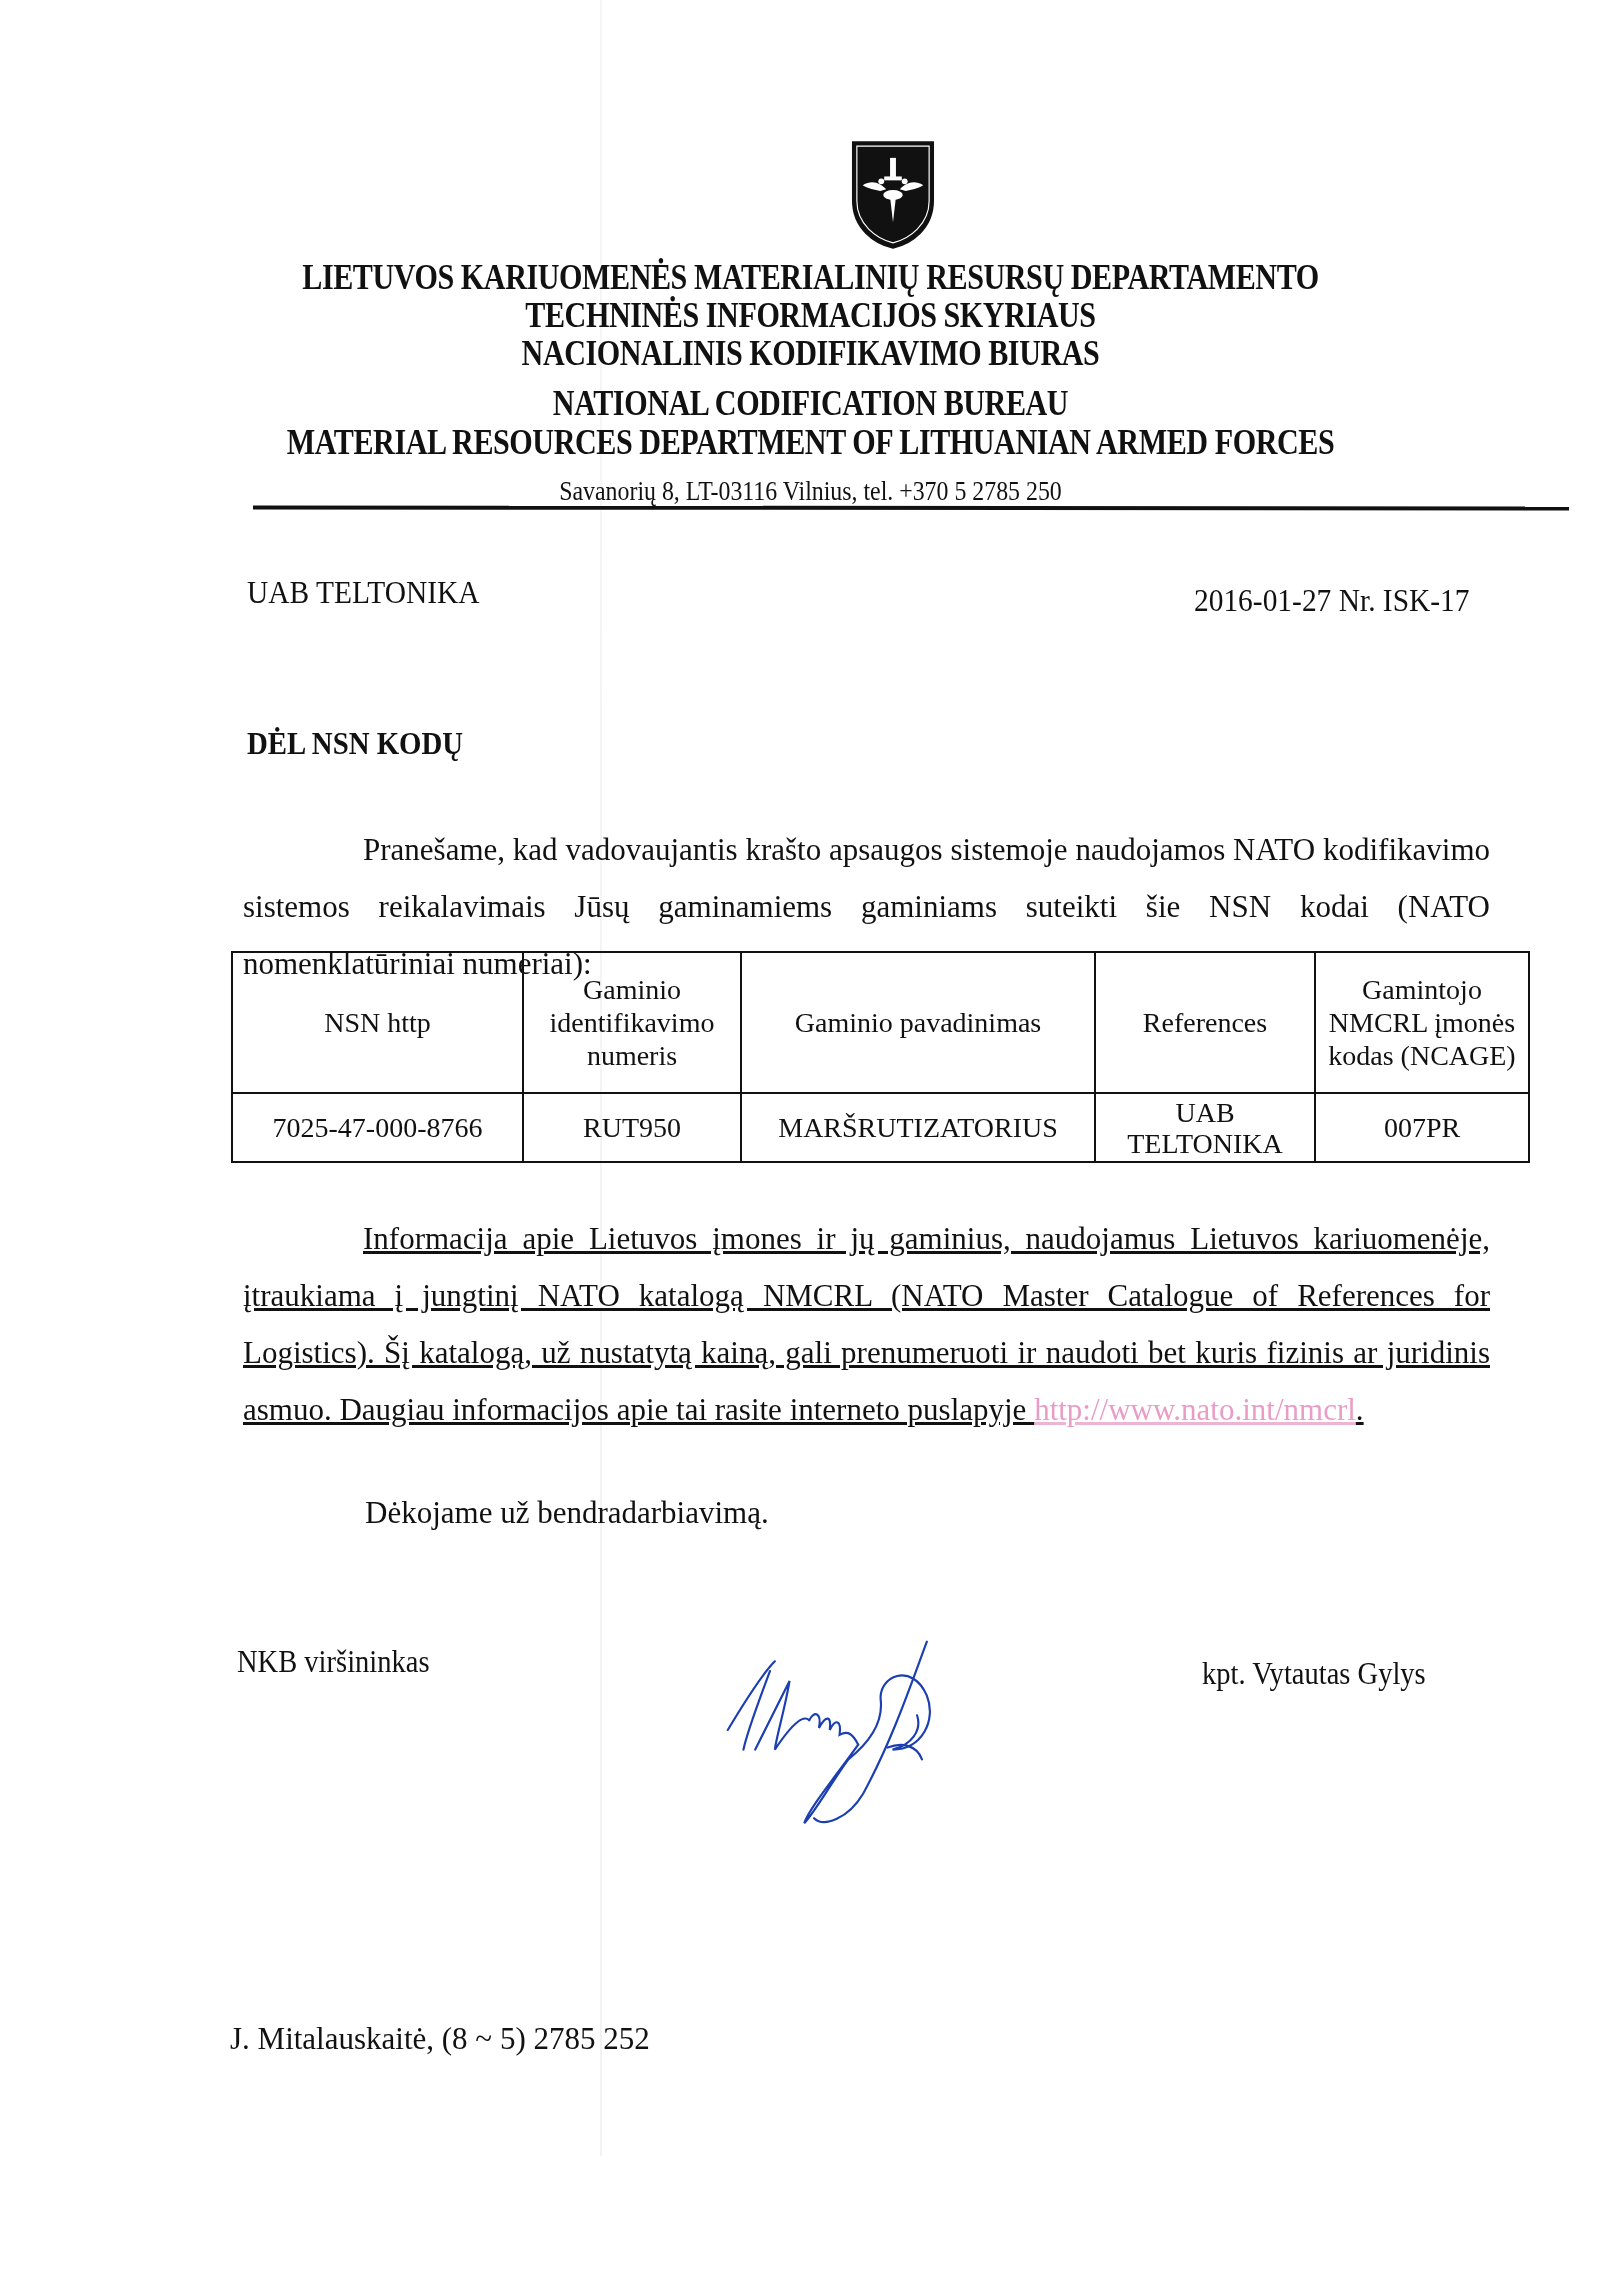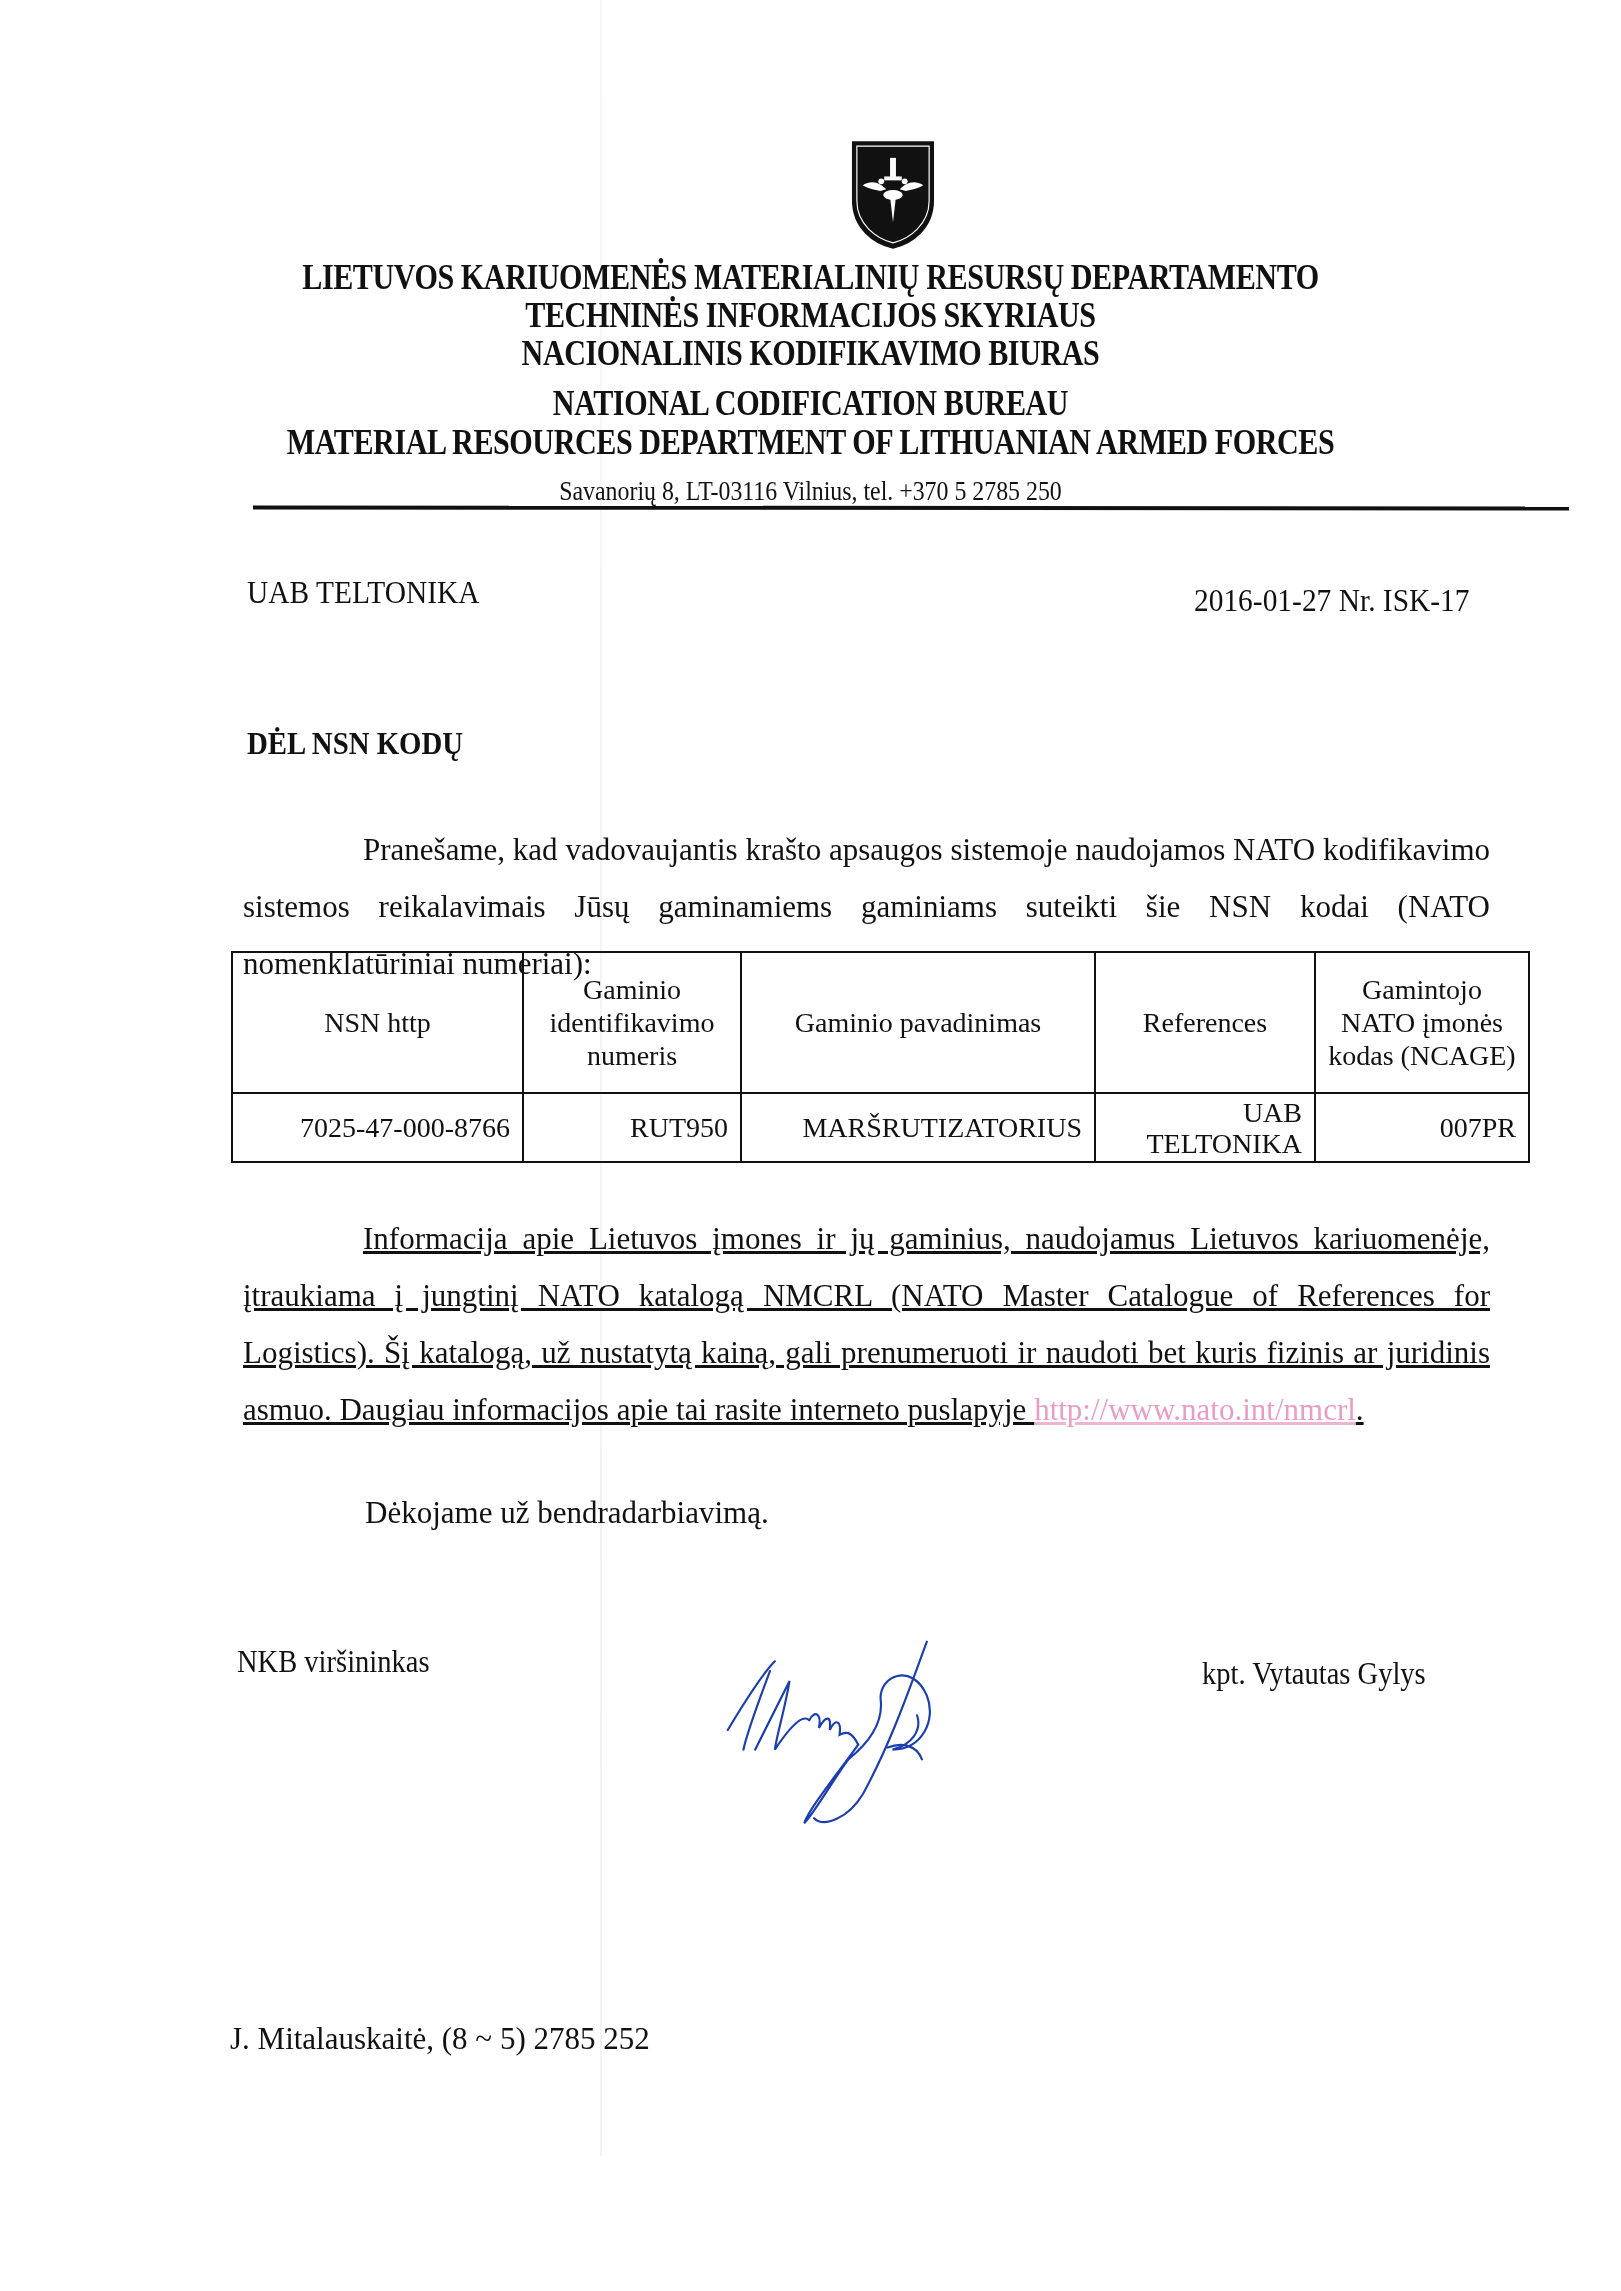--- a/index.html
+++ b/index.html
@@ -45,21 +45,21 @@
     .para-1 { top: 821px; }
     .indent { text-indent: 120px; }
     .para-2 { top: 1210px; text-decoration: underline; }
     .link { color: #e27bb4; text-decoration: underline; text-decoration-color: #e79bc5; opacity: 0.75; }
     .thanks { left: 365px; top: 1495px; font-size: 31px; }
 
     
     .tbl { left: 231px; top: 951px; border-collapse: collapse; font-size: 28px; }
     .tbl td, .tbl th { border: 2px solid #111; font-weight: normal; padding: 0 12px; }
     .tbl th { text-align: center; line-height: 33px; height: 139px; }
-    .tbl td { height: 67px; text-align: right; line-height: 31px; }
+    .tbl td { height: 67px; text-align: center; line-height: 31px; }
     .c1 { width: 265px; } .c2 { width: 192px; } .c3 { width: 328px; }
     .c4 { width: 194px; } .c5 { width: 188px; }
 
     
     .sig-title { left: 237px; top: 1644px; font-size: 31px; transform: scaleX(0.92); transform-origin: left; }
     .sig-name { left: 1202px; top: 1656px; font-size: 31px; transform: scaleX(0.92); transform-origin: left; }
     .signature { left: 716px; top: 1622px; width: 255px; height: 211px; }
 
     
     .contact { left: 230px; top: 2021px; font-size: 31px; }
@@ -99,21 +99,21 @@
   <p class="indent">Pranešame, kad vadovaujantis krašto apsaugos sistemoje naudojamos NATO kodifikavimo sistemos reikalavimais Jūsų gaminamiems gaminiams suteikti šie NSN kodai (NATO nomenklatūriniai numeriai):</p>
 </div>
 
 <table class="abs tbl">
   <thead>
     <tr>
       <th class="c1">NSN http</th>
       <th class="c2">Gaminio identifikavimo numeris</th>
       <th class="c3">Gaminio pavadinimas</th>
       <th class="c4">References</th>
-      <th class="c5">Gamintojo NATO įmonės kodas (NCAGE)</th>
+      <th class="c5">Gamintojo NMCRL įmonės kodas (NCAGE)</th>
     </tr>
   </thead>
   <tbody>
     <tr>
       <td>7025-47-000-8766</td>
       <td>RUT950</td>
       <td>MARŠRUTIZATORIUS</td>
       <td>UAB TELTONIKA</td>
       <td>007PR</td>
     </tr>

